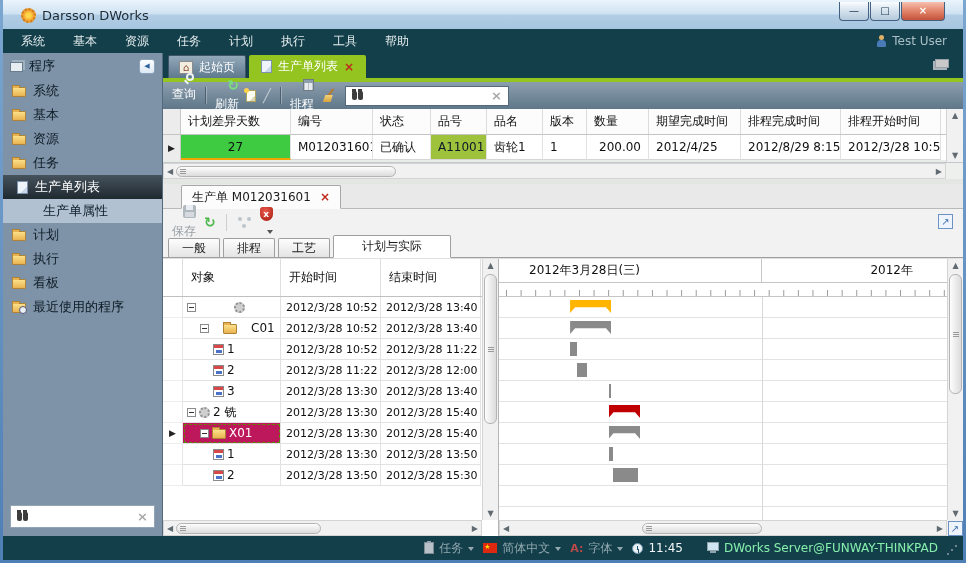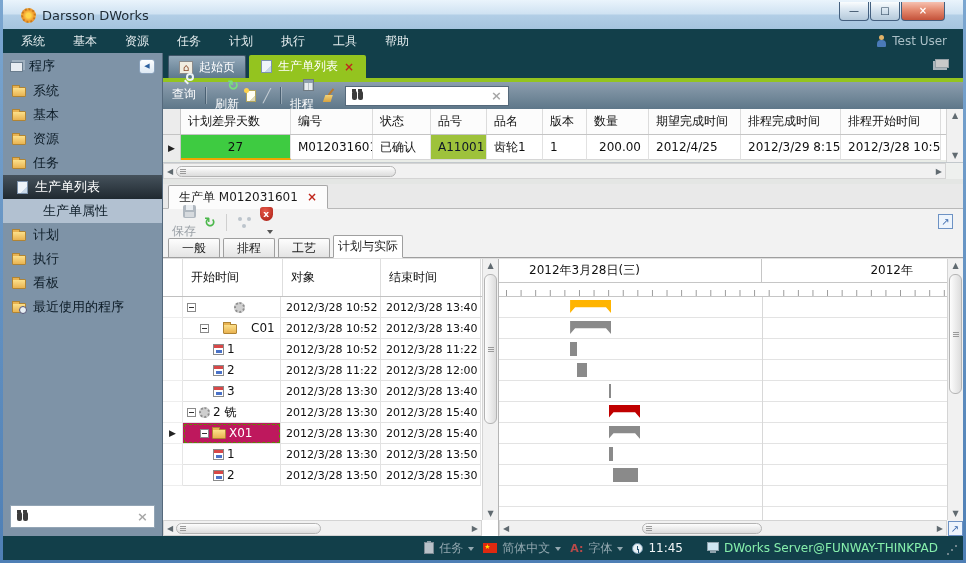--- a/index.html
+++ b/index.html
@@ -89,35 +89,35 @@
   .vscroll { position:absolute; right:0; top:0; bottom:0; width:17px; background:#f1f1f1; border-left:1px solid #d4d4d4; display:flex; flex-direction:column; justify-content:space-between; align-items:center; padding:2px 0; color:#606a70; font-size:8px; }
   .vthumb { width:13px; background:linear-gradient(90deg,#fdfdfd,#dcdcdc); border:1px solid #b4b4b4; border-radius:6px; position:relative; }
   .grip-lines::after { content:""; position:absolute; left:3px; top:50%; width:6px; height:1px; background:#9a9a9a; box-shadow:0 2px 0 #9a9a9a, 0 -2px 0 #9a9a9a; }
   .hscroll { height:16px; background:#f1f1f1; border:1px solid #d4d4d4; display:flex; align-items:center; padding:0 3px; gap:3px; color:#606a70; font-size:8px; }
   .hthumb { height:11px; background:linear-gradient(#fdfdfd,#dcdcdc); border:1px solid #b4b4b4; border-radius:6px; position:relative; }
 
   .gap-strip { height:5px; background:#e4e6e4; }
 
   
   .detail { flex:1; background:#f2f2f2; display:flex; flex-direction:column; min-height:0; }
-  .dtab-row { height:25px; display:flex; align-items:flex-end; padding-left:5px; background:#e9e9e9; border-bottom:1px solid #b9b9b9; }
+  .dtab-row { height:25px; display:flex; align-items:flex-end; padding-left:18px; background:#e9e9e9; border-bottom:1px solid #b9b9b9; }
   .dtab { height:24px; margin-bottom:-1px; background:#fcfcfc; border:1px solid #a8a8a8; border-bottom:1px solid #fcfcfc; border-radius:2px 2px 0 0; display:flex; align-items:center; gap:9px; padding:0 10px; color:#1a1a1a; }
   .dtoolbar { height:26px; display:flex; align-items:center; gap:8px; padding:0 9px; color:#9aa0a6; position:relative; }
   .save-icon { width:13px; height:13px; background:#b0b8c0; border-radius:2px; position:relative; }
   .save-icon::before { content:""; position:absolute; left:3px; top:0; width:7px; height:5px; background:#e9edf1; }
   .save-icon::after { content:""; position:absolute; left:2px; bottom:1px; width:9px; height:5px; background:#d6dade; }
   .org-icon { width:15px; height:12px; position:relative; }
   .org-icon::before { content:""; position:absolute; left:1px; top:1px; width:4px; height:4px; border-radius:50%; background:#bcc4cc; box-shadow:9px 0 0 #bcc4cc, 4px 7px 0 #bcc4cc; }
   .shield-icon { width:13px; height:14px; background:radial-gradient(circle at 40% 30%,#e85a4a,#a41a10); border-radius:3px 3px 7px 7px; color:#fff; font-size:9px; font-weight:bold; line-height:14px; text-align:center; }
   .popout-icon { width:15px; height:15px; border:1px solid #6d92c4; background:#edf4fc; color:#3a68ac; font-size:10px; line-height:13px; text-align:center; }
   .dtoolbar .popout-icon { position:absolute; right:10px; top:5px; }
 
   .subtabs { display:flex; align-items:flex-end; height:23px; padding-left:5px; border-bottom:1px solid #9f9f9f; }
   .stab { height:19px; margin-right:3px; padding:0 13px; display:flex; align-items:center; background:linear-gradient(#fdfdfd,#e4e4e4); border:1px solid #9f9f9f; border-bottom:none; border-radius:2px 2px 0 0; color:#1a1a1a; }
-  .stab.active { height:23px; background:#fff; margin-bottom:-1px; border-bottom:1px solid #fff; padding:0 4px; }
+  .stab.active { height:23px; background:#fff; margin-bottom:-1px; border-bottom:1px solid #fff; padding:0 28px; }
 
   .split { flex:1; display:flex; background:#fff; min-height:0; border-top:1px solid #e0e0e0; }
 
   
   .treepanel { width:336px; flex:none; display:flex; flex-direction:column; border-right:1px solid #b5b5b5; position:relative; background:#fff; }
   .tree-head { display:flex; height:38px; border-bottom:1px solid #c0c0c0; }
   .th-cell { display:flex; align-items:center; padding-left:8px; border-right:1px solid #dedede; color:#101010; }
   .tree-rows { flex:1; position:relative; }
   .trow { display:flex; height:21px; }
   .t-sel { width:20px; flex:none; border-right:1px solid #e6e6e6; border-bottom:1px solid #eee; display:flex; align-items:center; justify-content:center; font-size:9px; color:#222; }
@@ -306,21 +306,21 @@
         <div class="grow" id="grid-row">
             <div class="sel-col">▶</div>
             <div class="g-cell cell-diff" style="width: 110px; background: rgb(62, 203, 65);">27</div>
             <div class="g-cell" style="width: 82px;">M012031601</div>
             <div class="g-cell" style="width: 58px;">已确认</div>
             <div class="g-cell cell-item" style="width: 56px; background: rgb(158, 194, 59);">A11001</div>
             <div class="g-cell" style="width: 56px;">齿轮1</div>
             <div class="g-cell" style="width: 44px;">1</div>
             <div class="g-cell cell-num" style="width: 62px;">200.00</div>
             <div class="g-cell" style="width: 92px;">2012/4/25</div>
-            <div class="g-cell" style="width: 100px;">2012/3/29 8:15</div>
+            <div class="g-cell" style="width: 100px;">2012/8/29 8:15</div>
             <div class="g-cell" style="width: 100px;">2012/3/28 10:52</div>
           </div>
         <div style="height:2px"></div>
         <div class="vscroll" style="width:17px">
           <span>▲</span>
           <span>▼</span>
         </div>
       </div>
       <div class="hscroll" style="margin-right:17px">
         <span>◀</span>
@@ -354,22 +354,22 @@
             <div class="stab">一般</div>
             <div class="stab">排程</div>
             <div class="stab">工艺</div>
             <div class="stab active">计划与实际</div>
           </div>
 
         <div class="split">
           <div class="treepanel">
             <div class="tree-head">
               <div class="th-cell" style="width:20px;padding-left:0"></div>
+              <div class="th-cell" style="width:98px">对象</div>
               <div class="th-cell" style="width:100px">开始时间</div>
-              <div class="th-cell" style="width:98px">对象</div>
               <div class="th-cell" style="width:100px">结束时间</div>
             </div>
             <div class="tree-rows" id="tree-rows">
                 <div class="trow">
                   <div class="t-sel"></div>
                   <div class="t-obj" style="padding-left: 4px; gap: 38px;">
                     <span class="expander"></span>
                     <span class="gear-icon"></span>
                     <span>1 车</span>
                   </div>

